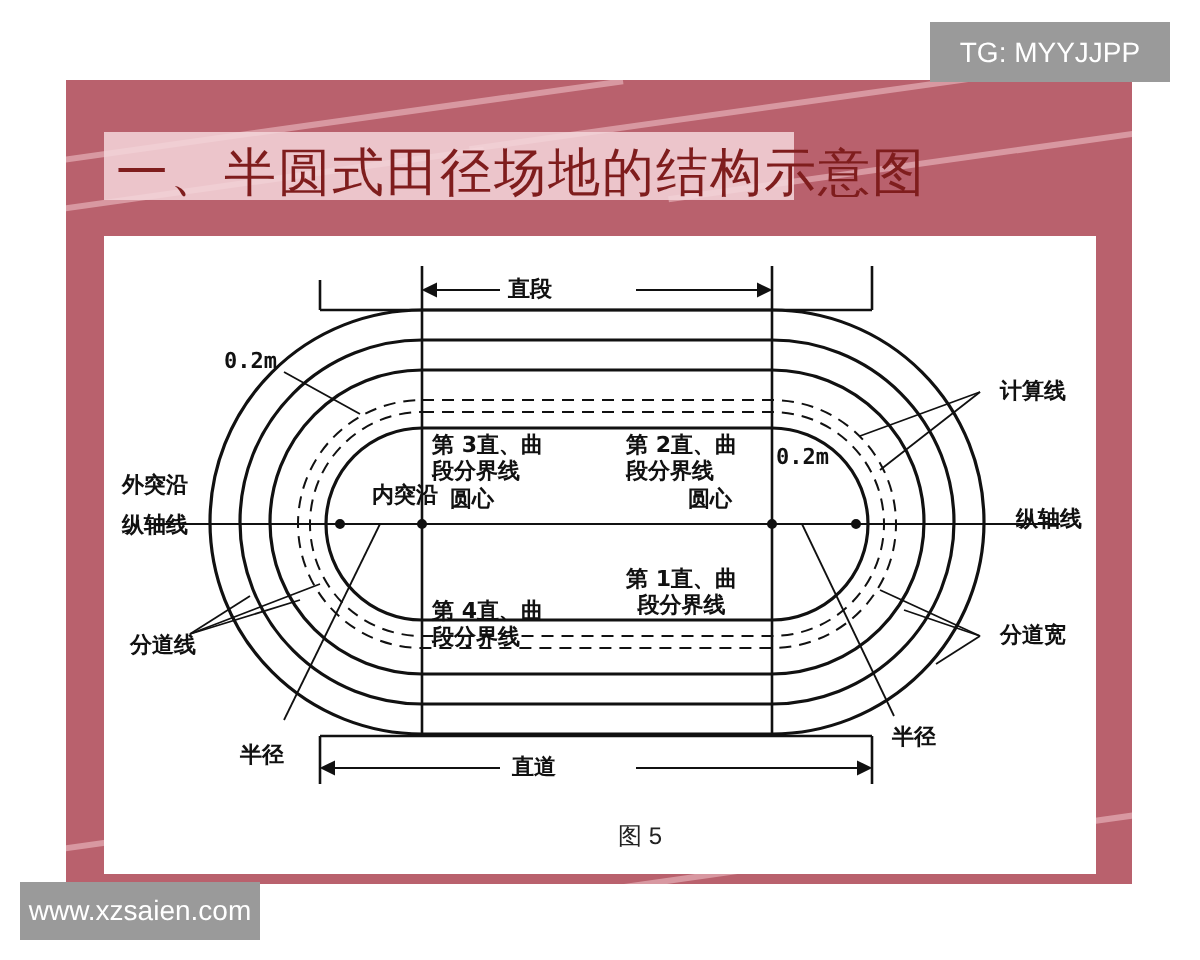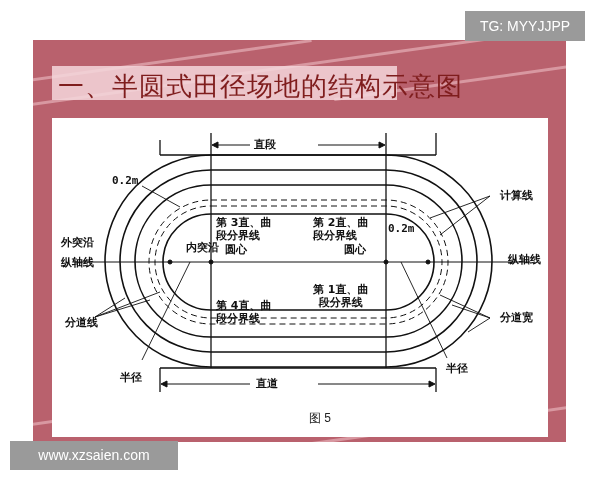--- a/index.html
+++ b/index.html
@@ -6,21 +6,21 @@
   body{width:600px;height:480px;background:#ffffff;position:relative;overflow:hidden;font-family:"DejaVu Sans","Liberation Sans",sans-serif;}
   .slide{position:absolute;left:33px;top:40px;width:533px;height:402px;background:#b9616d;overflow:hidden;}
   .stripe{position:absolute;height:3px;background:rgba(255,220,225,0.45);transform:rotate(-8deg);}
   .title-box{position:absolute;left:52px;top:66px;width:345px;height:34px;background:rgba(245,215,220,0.85);}
   .title-text{position:absolute;left:58px;top:69px;font-size:26px;color:#7f1d1d;letter-spacing:1px;white-space:nowrap;font-family:"DejaVu Sans",sans-serif;}
   .panel{position:absolute;left:52px;top:118px;width:496px;height:319px;background:#ffffff;}
   svg.track{position:absolute;left:0;top:0;width:600px;height:480px;}
   .lbl{position:absolute;font-size:11px;font-weight:bold;color:#111;white-space:nowrap;line-height:13px;font-family:"DejaVu Sans",sans-serif;}
   .fig{position:absolute;left:0;top:0;font-size:12px;color:#222;font-family:Liberation Sans, sans-serif;}
   .wm-top{position:absolute;left:465px;top:11px;width:120px;height:30px;background:#9a9a9a;color:#fff;font-size:14px;line-height:30px;text-align:center;font-family:"Liberation Sans",sans-serif;}
-  .wm-bottom{position:absolute;left:10px;top:441px;width:168px;height:29px;background:#9a9a9a;color:#fff;font-size:14px;line-height:29px;text-align:center;font-family:"Liberation Sans",sans-serif;}
+  .wm-bottom{position:absolute;left:10px;top:441px;width:120px;height:29px;background:#9a9a9a;color:#fff;font-size:14px;line-height:29px;text-align:center;font-family:"Liberation Sans",sans-serif;}
 </style>
 </head>
 <body>
 
 <div class="slide">
   <div class="stripe" style="left:-20px;top:20px;width:300px;"></div>
   <div class="stripe" style="left:200px;top:8px;width:360px;"></div>
   <div class="stripe" style="left:-30px;top:50px;width:240px;"></div>
   <div class="stripe" style="left:300px;top:40px;width:260px;"></div>
   <div class="stripe" style="left:-10px;top:370px;width:200px;"></div>

